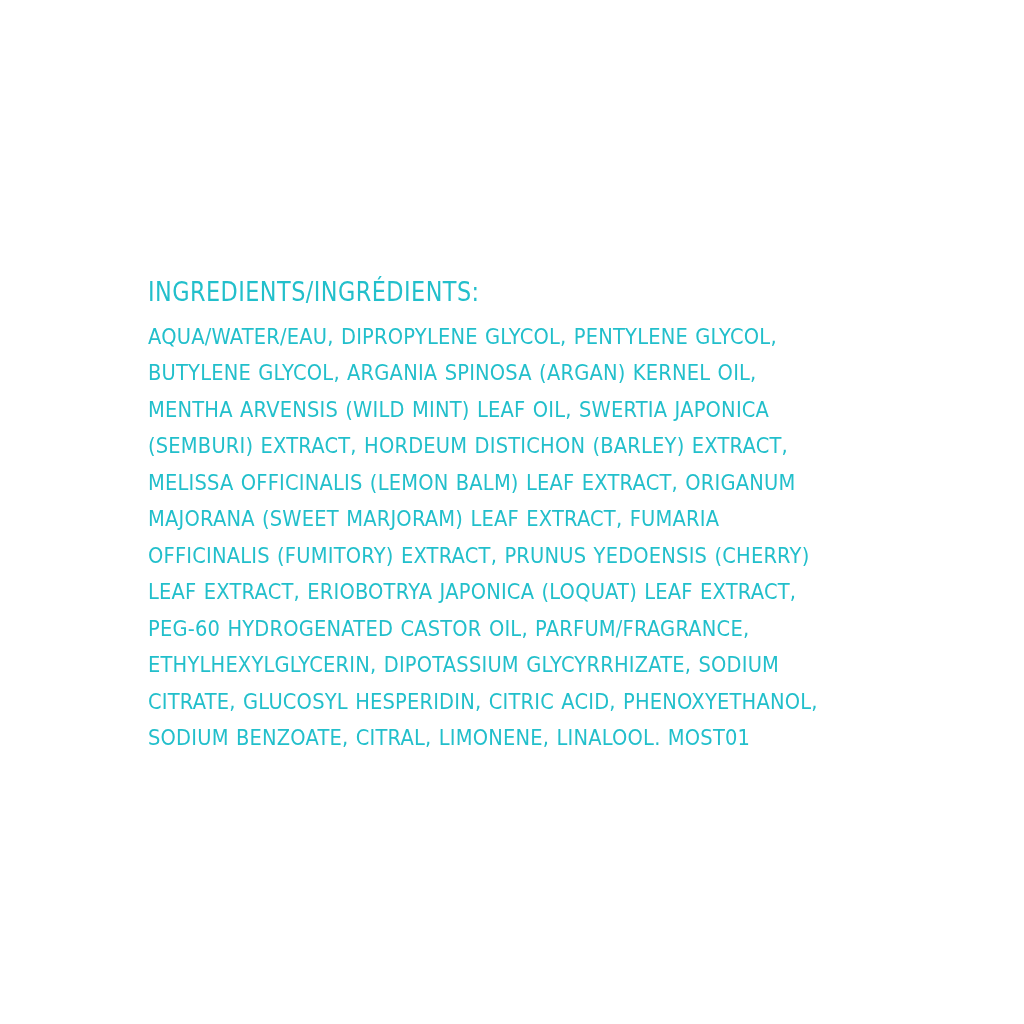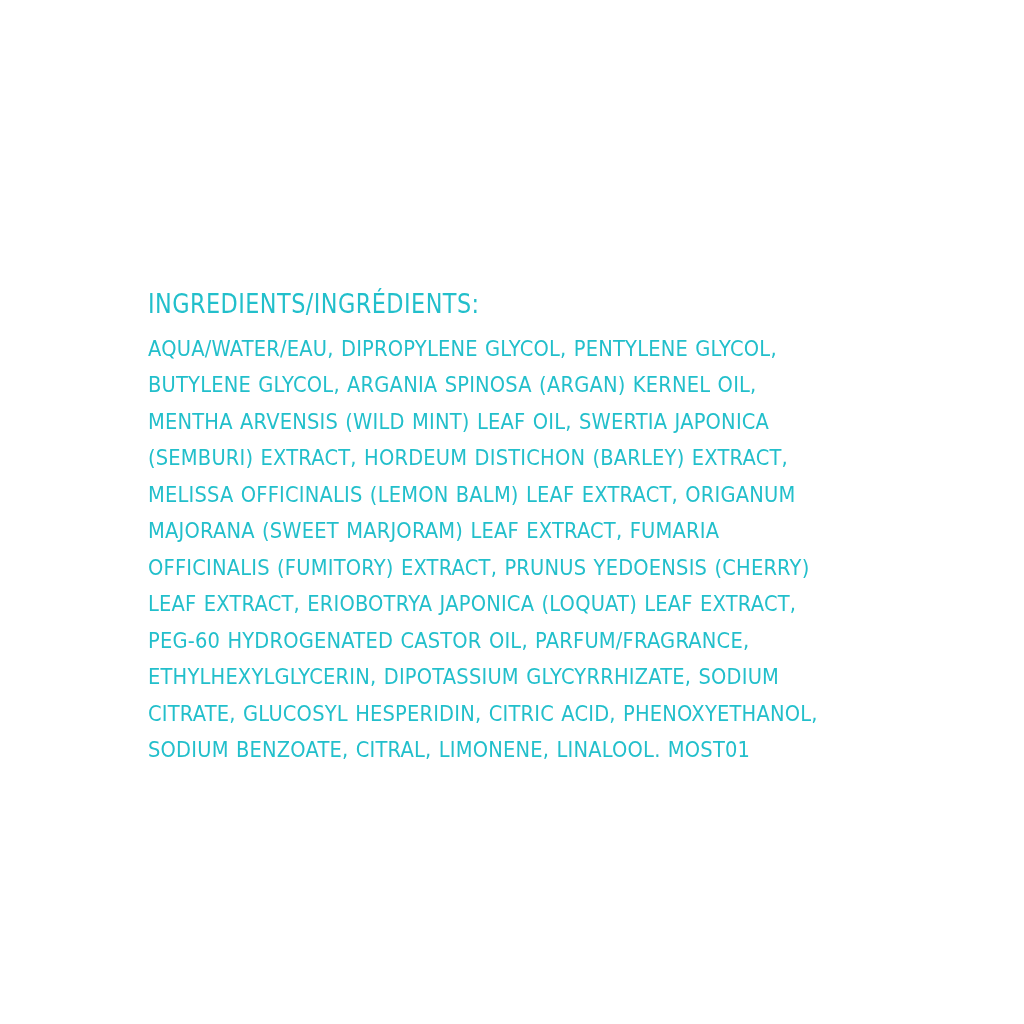--- a/index.html
+++ b/index.html
@@ -11,21 +11,20 @@
     height: 1024px;
     background: #ffffff;
     font-family: "Liberation Sans", sans-serif;
     overflow: hidden;
   }
   .page {
     position: relative;
     width: 1024px;
     height: 972px;
     background: #ffffff;
-    margin-top: 12px;
   }
   .ingredients-block {
     position: absolute;
     left: 148px;
     top: 275px;
     width: 735px;
   }
   .heading {
     color: #22bfcb;
     font-size: 27px;

